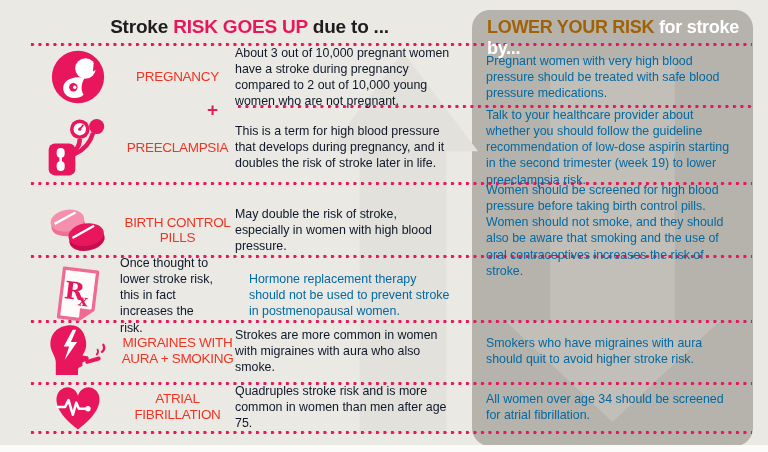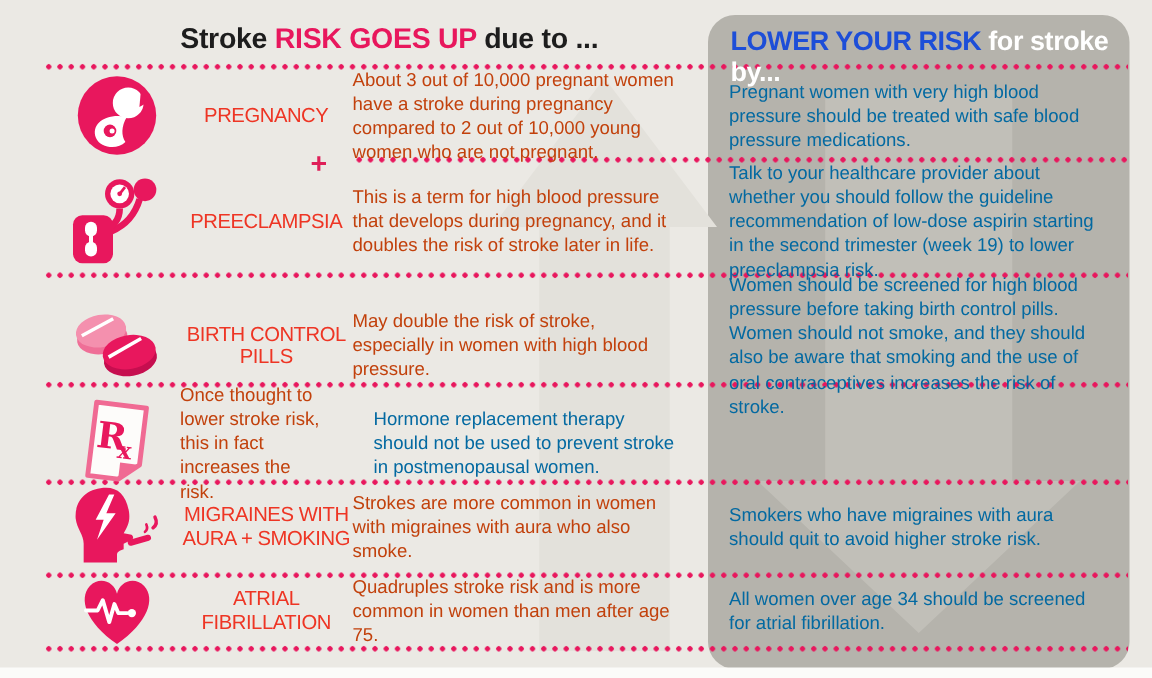--- a/index.html
+++ b/index.html
@@ -27,42 +27,42 @@
     background-size:7.5px 5px; background-repeat:repeat-x; }
   .d0 { top:42px;  left:30px;  width:722px; }
   .d1 { top:104px; left:237px; width:515px; }
   .d2 { top:181px; left:30px;  width:722px; }
   .d3 { top:254px; left:30px;  width:722px; }
   .d4 { top:319px; left:30px;  width:722px; }
   .d5 { top:381px; left:30px;  width:722px; }
   .d6 { top:430px; left:30px;  width:722px; }
 
   
-  .hdr-left { position:absolute; left:41px; top:16px; width:437px; text-align:center;
+  .hdr-left { position:absolute; left:31px; top:16px; width:437px; text-align:center;
     font-size:19px; font-weight:bold; color:#1d1d1d; letter-spacing:-0.2px; }
   .hdr-left .hl { color:#e8175d; }
   .hdr-right { position:absolute; left:487px; top:17px; width:260px; text-align:left;
     font-size:18px; font-weight:bold; color:#fff; letter-spacing:-0.3px; }
-  .hdr-right .hl { color:#1d4ed8; }
+  .hdr-right .hl { color:#a16207; }
 
   
   .row { position:absolute; left:0; width:768px; display:grid;
     grid-template-columns:85px 115px 237px 281px; padding-left:35px; box-sizing:border-box;
     align-items:center; }
   .r1 { top:45px;  height:60px; }
   .r2 { top:107px; height:75px; }
   .r3 { top:182px; height:73px; }
   .r4 { top:255px; height:65px; }
   .r5 { top:320px; height:62px; }
   .r6 { top:382px; height:49px; }
 
   .cell-icon { display:flex; justify-content:center; align-items:center; }
   .cell-label { text-align:center; font-weight:normal; font-size:13.5px; line-height:1.15;
     color:#ee3524; letter-spacing:-0.3px; }
-  .cell-risk { font-size:12.4px; line-height:1.3; padding-right:20px; color:#c2410c; }
+  .cell-risk { font-size:12.4px; line-height:1.3; padding-right:20px; color:#0f172a; }
   .cell-lower { font-size:12.4px; line-height:1.3; padding:0 16px 0 14px; color:#0369a1; }
 
   .plus-joiner { position:absolute; left:155px; top:99px; width:115px; text-align:center;
     font-size:19px; font-weight:bold; color:#df1f58; z-index:4; }
 
   .z2 { z-index:2; } .z3 { z-index:3; position:absolute; }
 </style>
 </head>
 <body>
 

